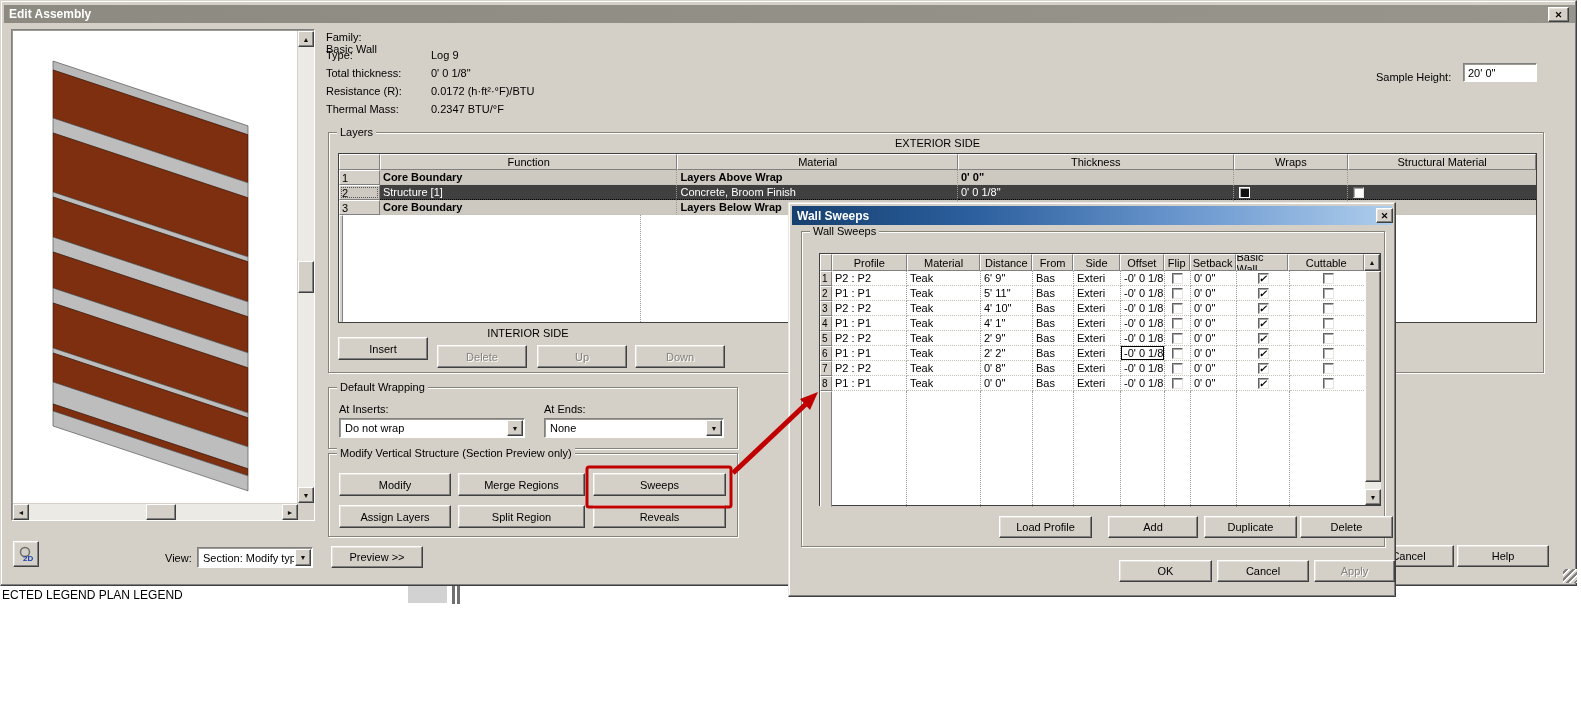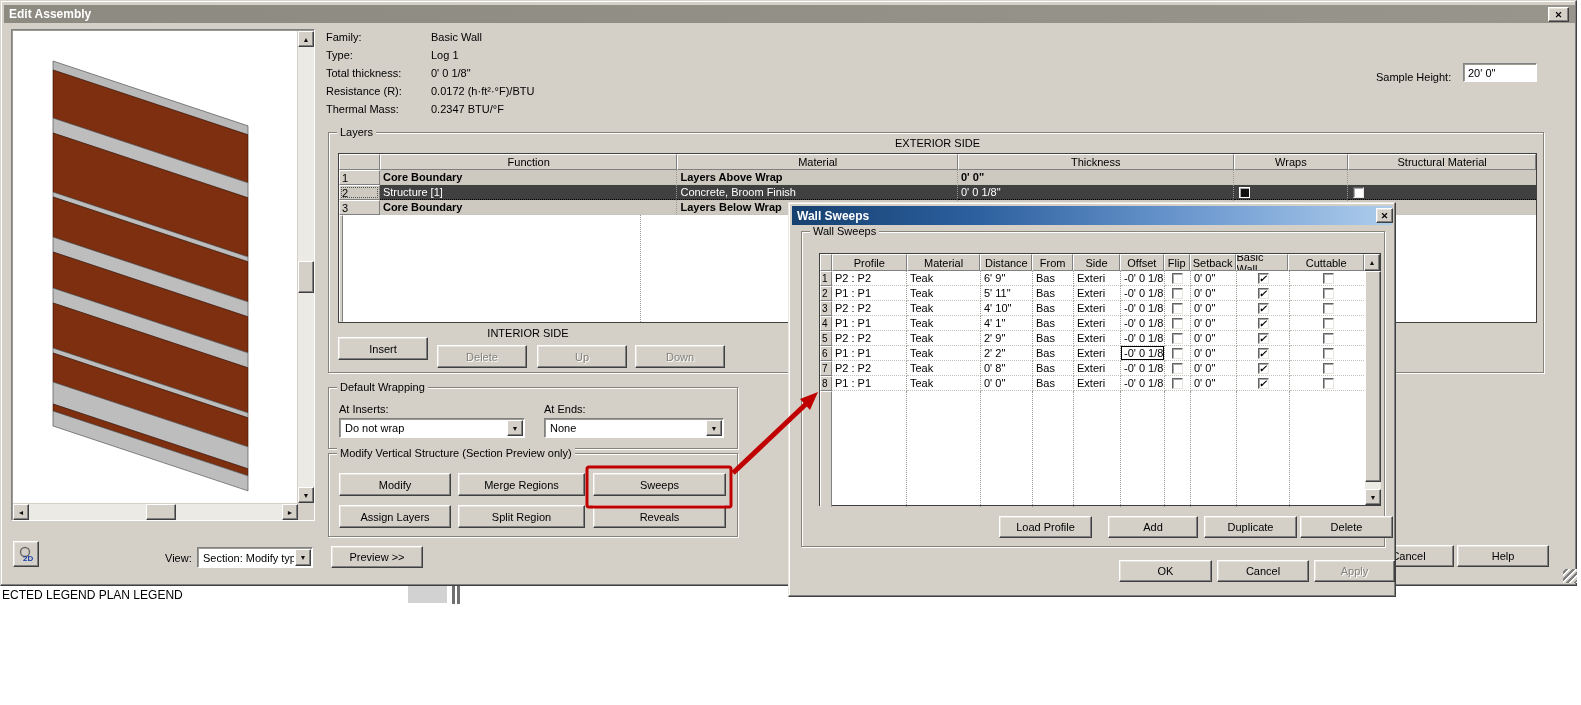--- a/index.html
+++ b/index.html
@@ -102,27 +102,27 @@
           </div>
         <div class="abs sb-thumb" style="left:133px; top:0; width:30px; height:16px;"></div>
         <div class="abs sb-btn" style="left:269px; top:0; width:16px; height:16px;">
             <span>►</span>
           </div>
       </div>
     </div>
 
     <div class="abs" style="left:325px; top:30px; width:400px;">
 
-    <div style="display:flex; height:18px;">
+    <div style="display:flex; height:18px;flex-direction:column;">
         <span style="width:105px;">Family:</span>
         <span>Basic Wall</span>
       </div>
         <div style="display:flex; height:18px;">
         <span style="width:105px;">Type:</span>
-        <span>Log 1</span>
+        <span>Log 9</span>
       </div>
         <div style="display:flex; height:18px;">
         <span style="width:105px;">Total thickness:</span>
         <span>0'  0 1/8"</span>
       </div>
         <div style="display:flex; height:18px;">
         <span style="width:105px;">Resistance (R):</span>
         <span>0.0172 (h·ft²·°F)/BTU</span>
       </div>
         <div style="display:flex; height:18px;">

